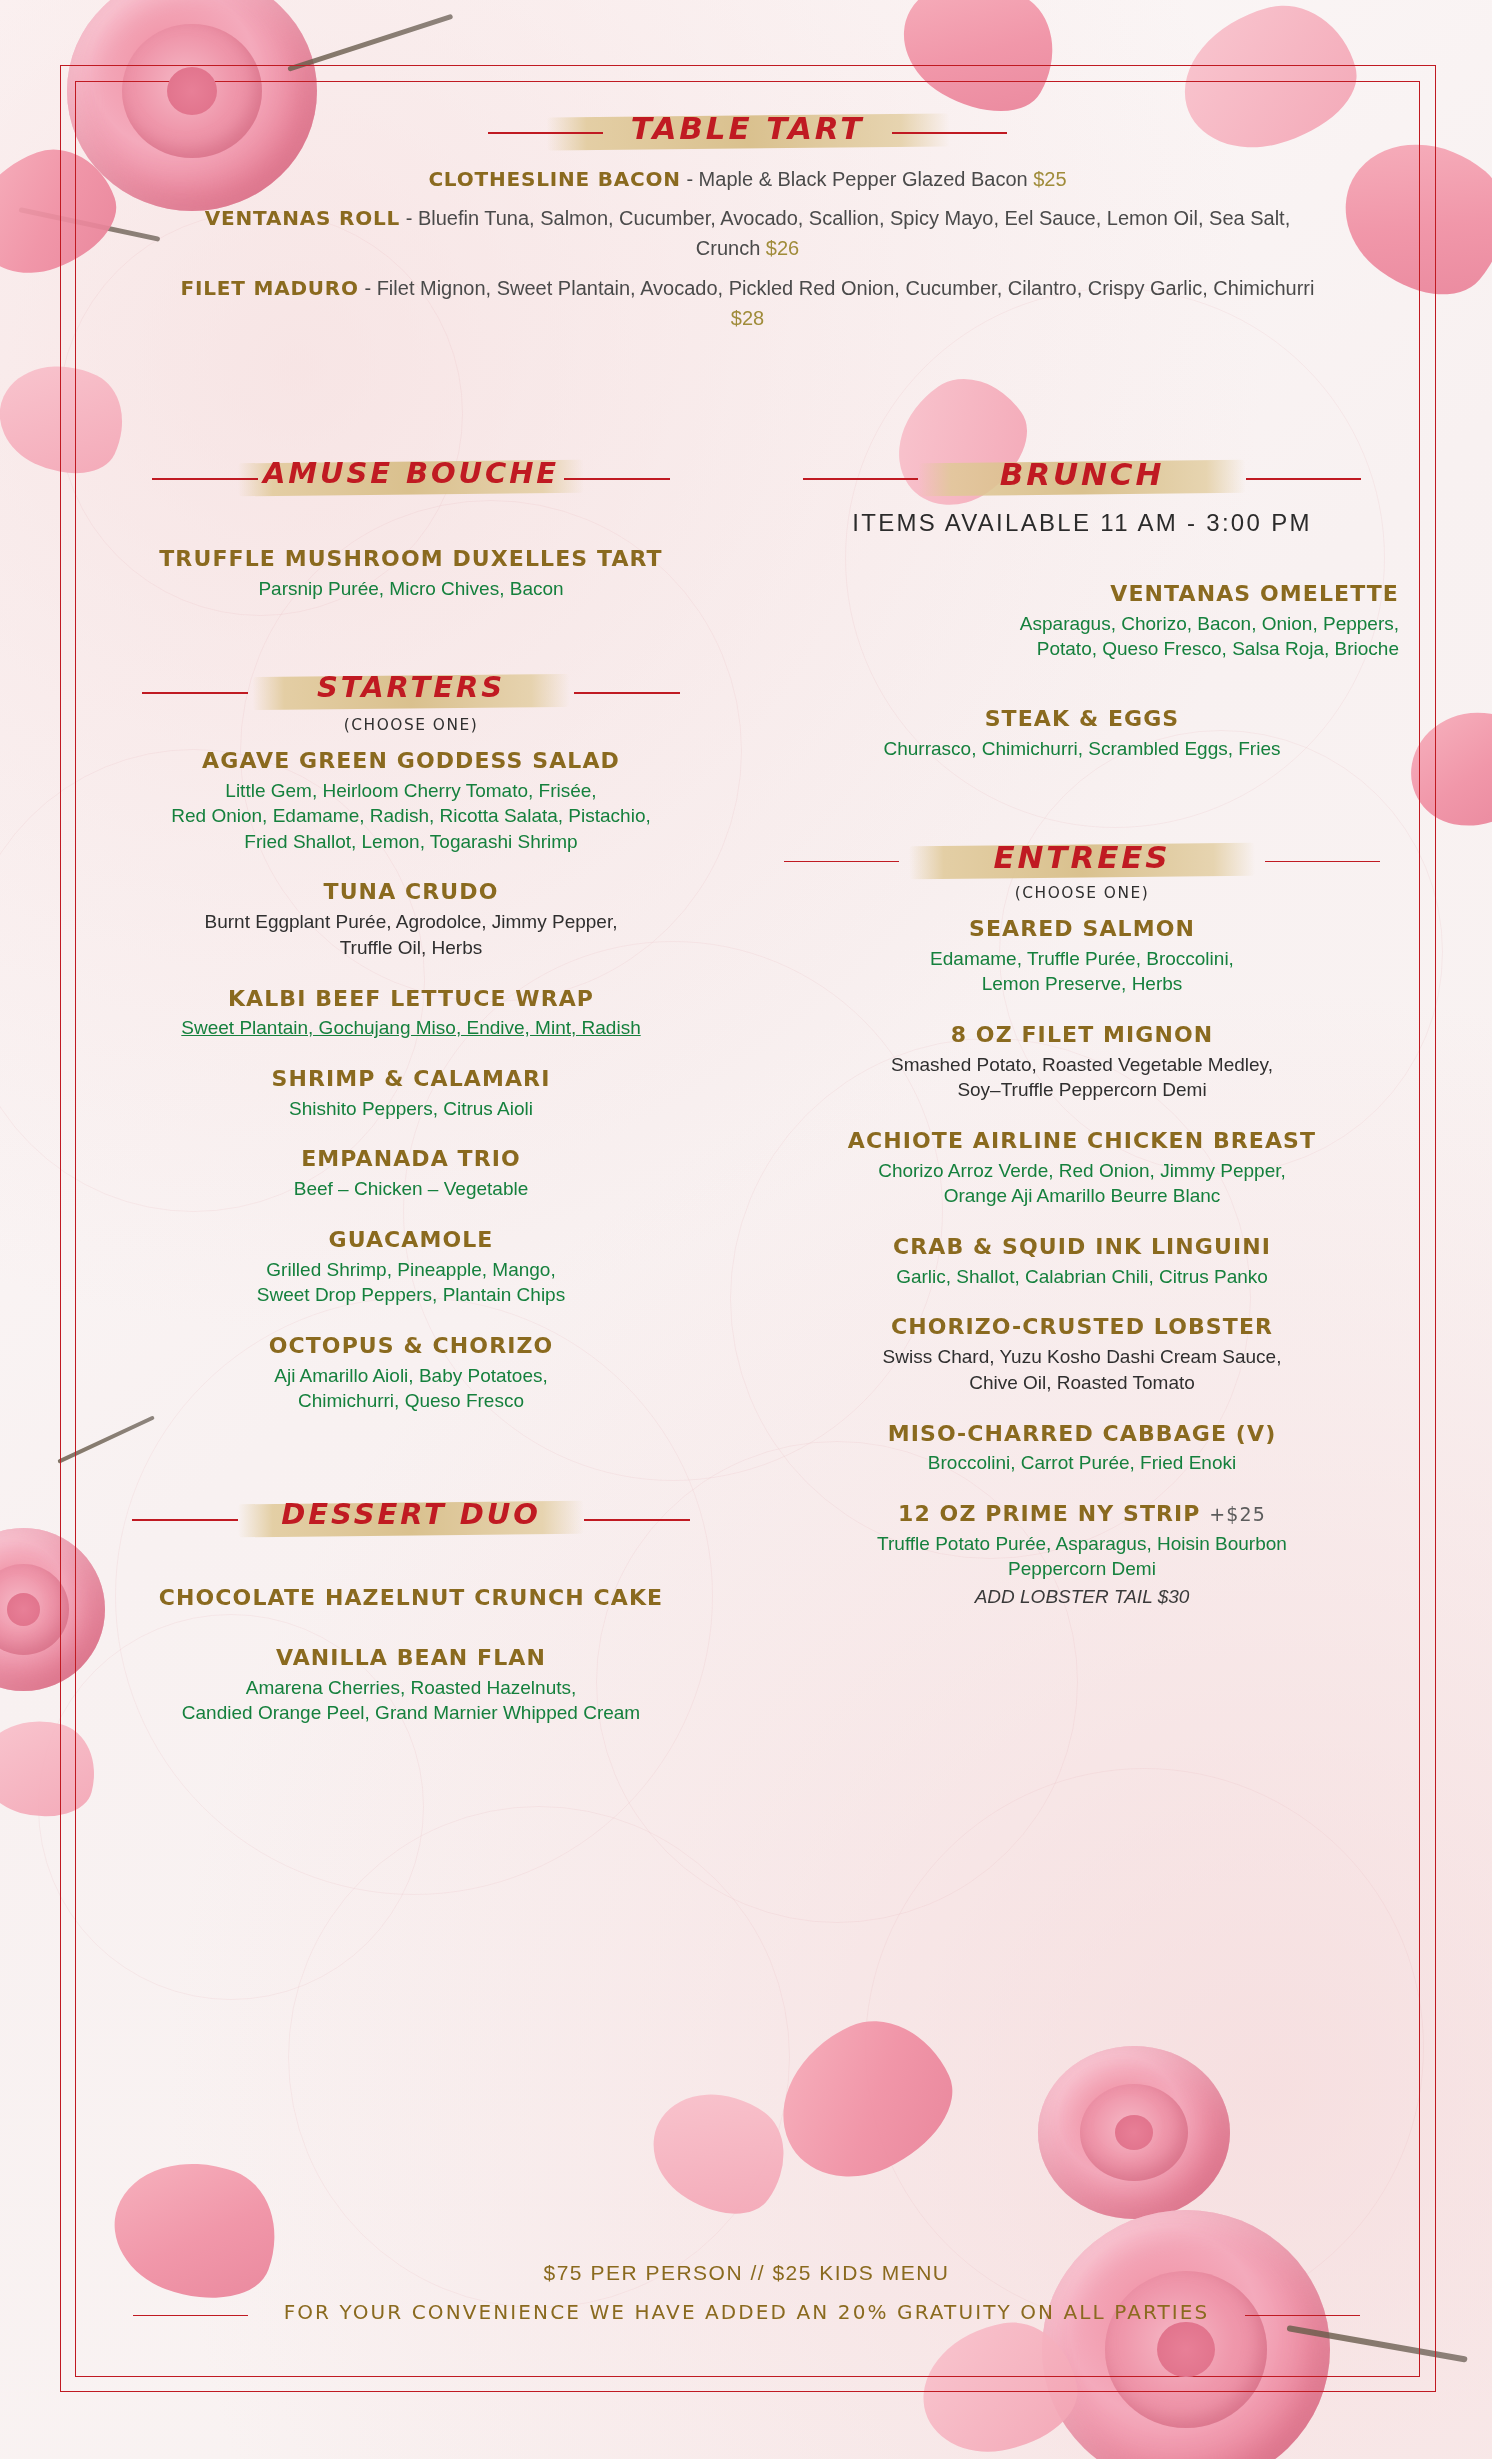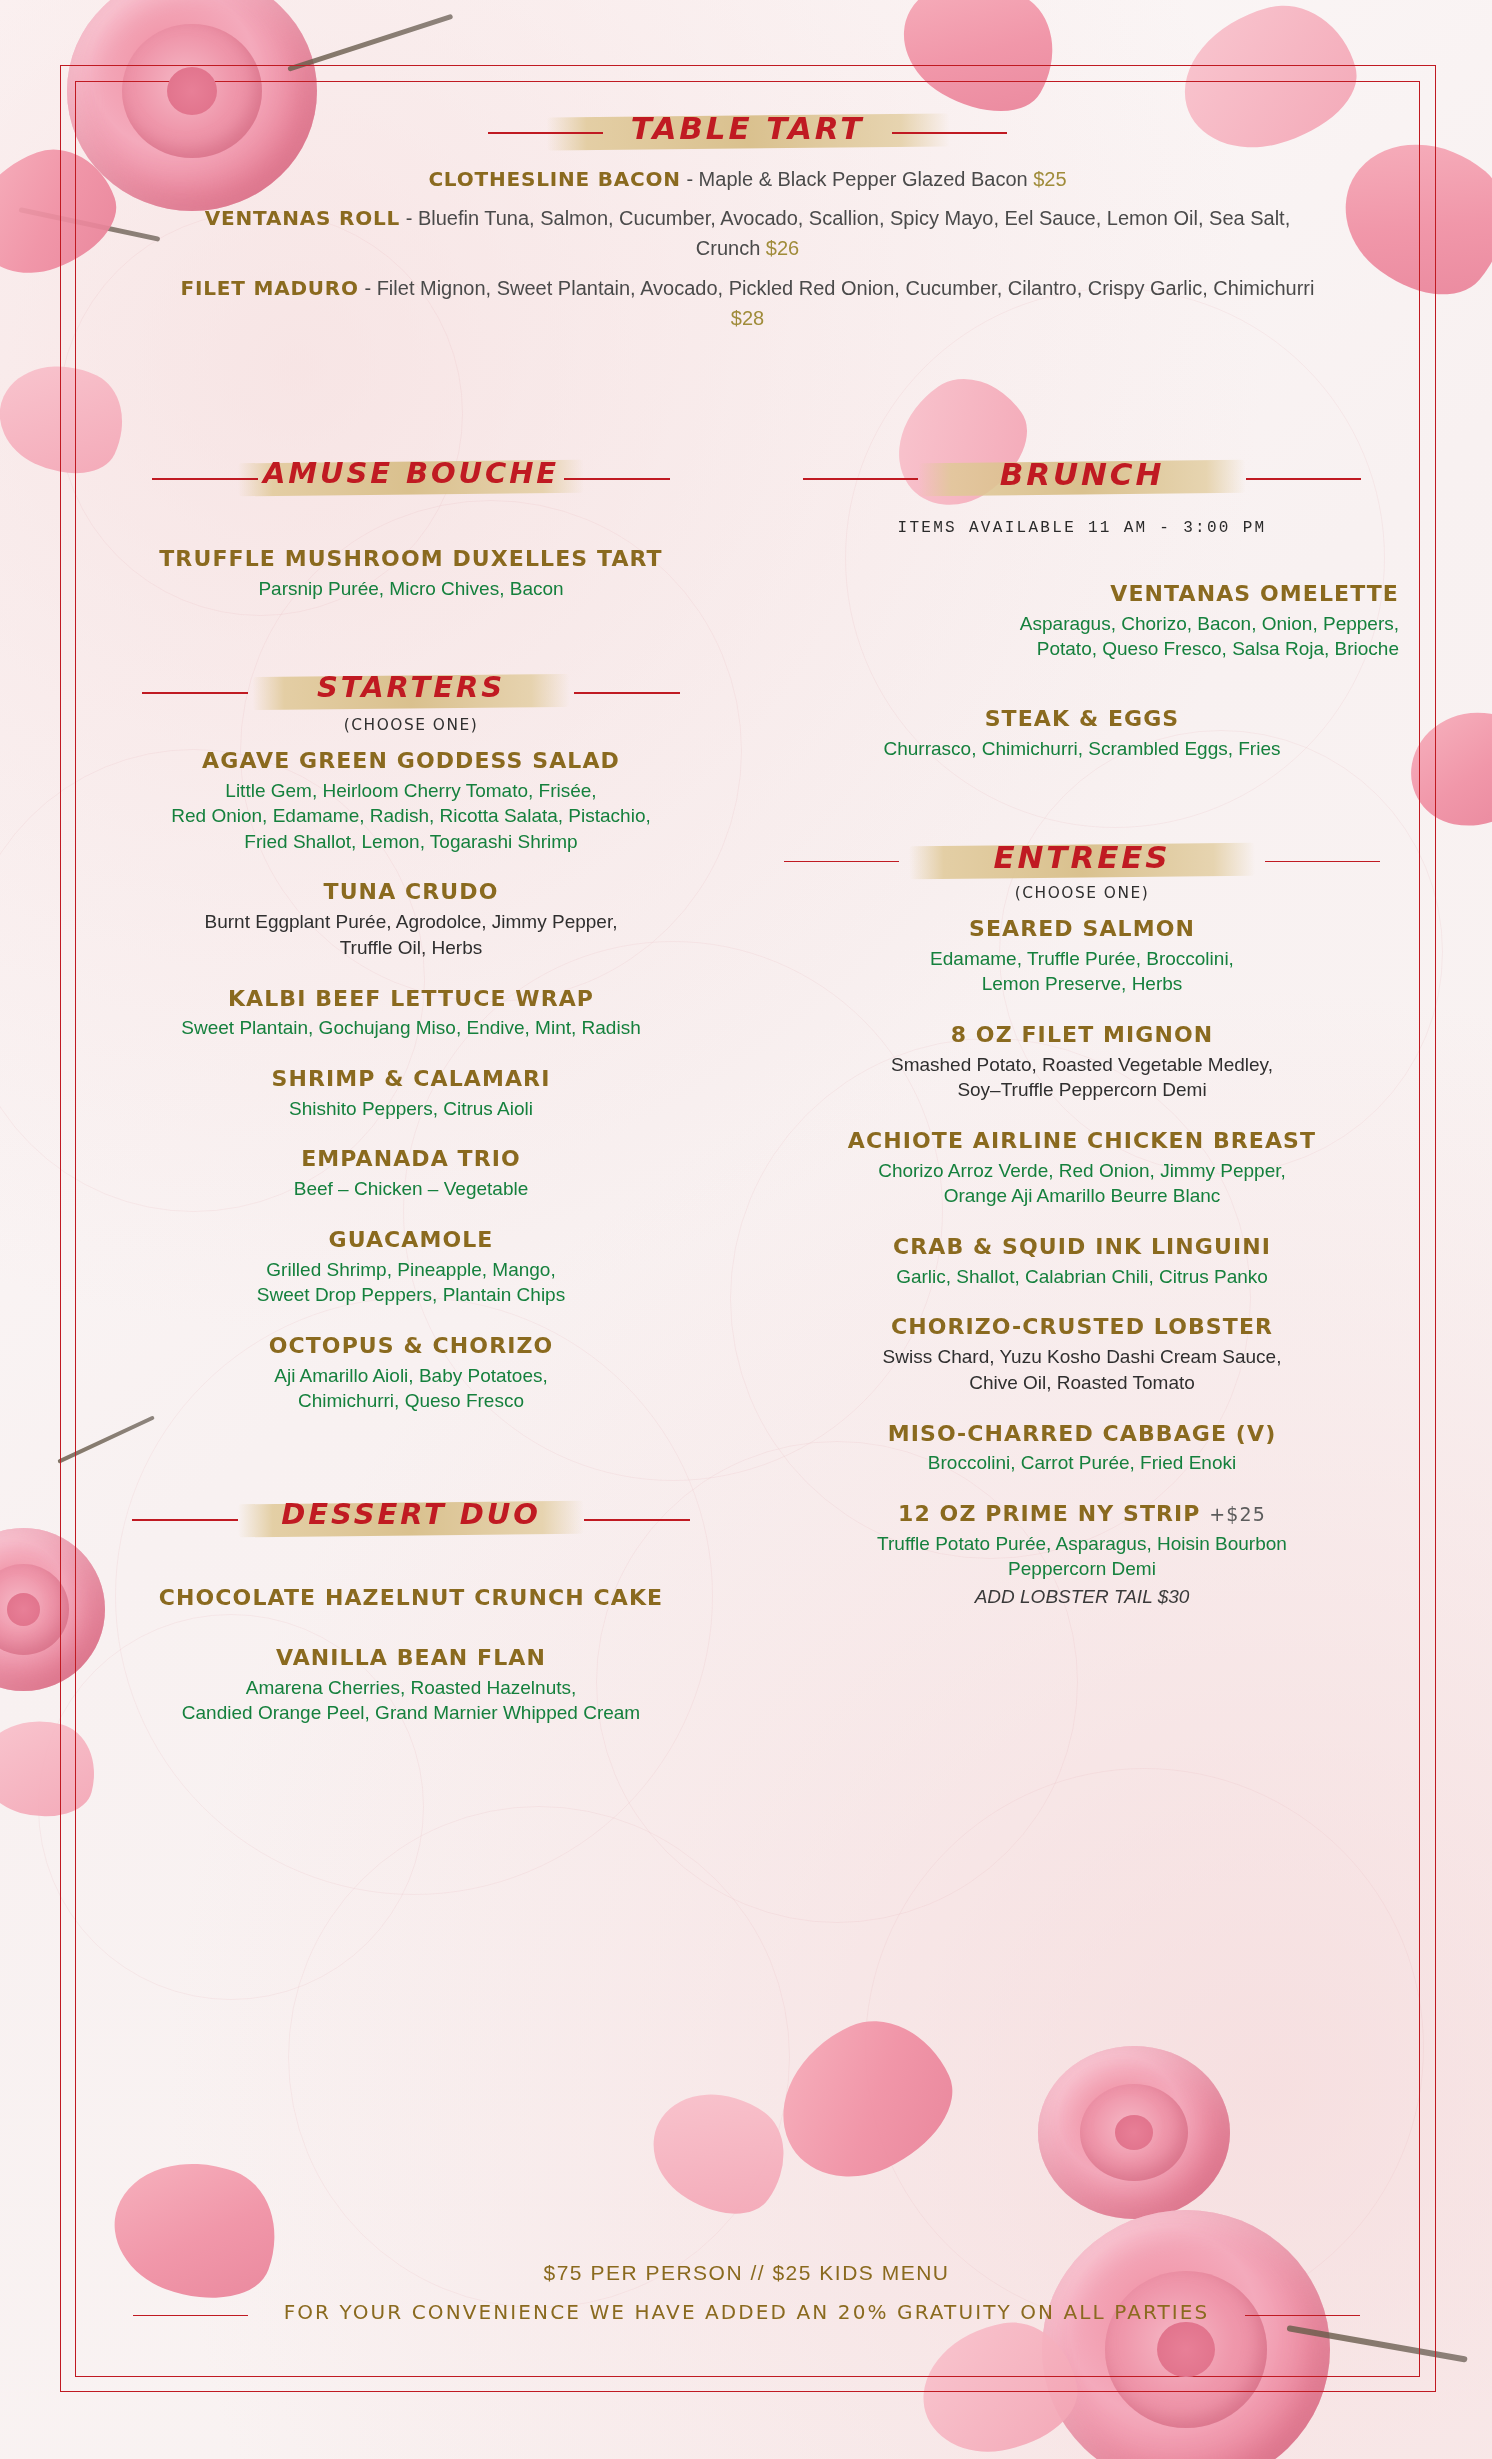--- a/index.html
+++ b/index.html
@@ -143,24 +143,24 @@
   }
   .script {
     font-family: "DejaVu Serif", serif;
     font-style: italic;
     font-weight: 700;
   }
 
   .sub-note {
     text-align: center;
     color: #2b2b2b;
-    font-size: 16px;
+    font-size: 24px;
     letter-spacing: 2.3px;
-    font-family: Liberation Mono, monospace;
-    margin-top: 19px;
+    font-family: Liberation Sans, sans-serif;
+    margin-top: 9px;
   }
   .choose-one {
     text-align: center;
     color: #2f2f2f;
     font-size: 15.4px;
     letter-spacing: 1.5px;
     font-family: "DejaVu Sans", sans-serif;
     margin-top: 1.9px;
   }
 
@@ -374,21 +374,21 @@
 Red Onion, Edamame, Radish, Ricotta Salata, Pistachio,
 Fried Shallot, Lemon, Togarashi Shrimp</div>
     </div>
     <div class="dish">
       <div class="dish-name">TUNA CRUDO</div>
       <div class="dish-desc strong" style="white-space:pre-line;">Burnt Eggplant Purée, Agrodolce, Jimmy Pepper,
 Truffle Oil, Herbs</div>
     </div>
     <div class="dish">
       <div class="dish-name">KALBI BEEF LETTUCE WRAP</div>
-      <div class="dish-desc" style="white-space:pre-line;">Sweet Plantain, Gochujang Miso, Endive, Mint, Radish</div>
+      <div class="dish-desc" style="white-space:pre-line;text-decoration:underline;">Sweet Plantain, Gochujang Miso, Endive, Mint, Radish</div>
     </div>
     <div class="dish">
       <div class="dish-name">SHRIMP &amp; CALAMARI</div>
       <div class="dish-desc" style="white-space:pre-line;">Shishito Peppers, Citrus Aioli</div>
     </div>
     <div class="dish">
       <div class="dish-name">EMPANADA TRIO</div>
       <div class="dish-desc" style="white-space:pre-line;">Beef – Chicken – Vegetable</div>
     </div>
     <div class="dish">

